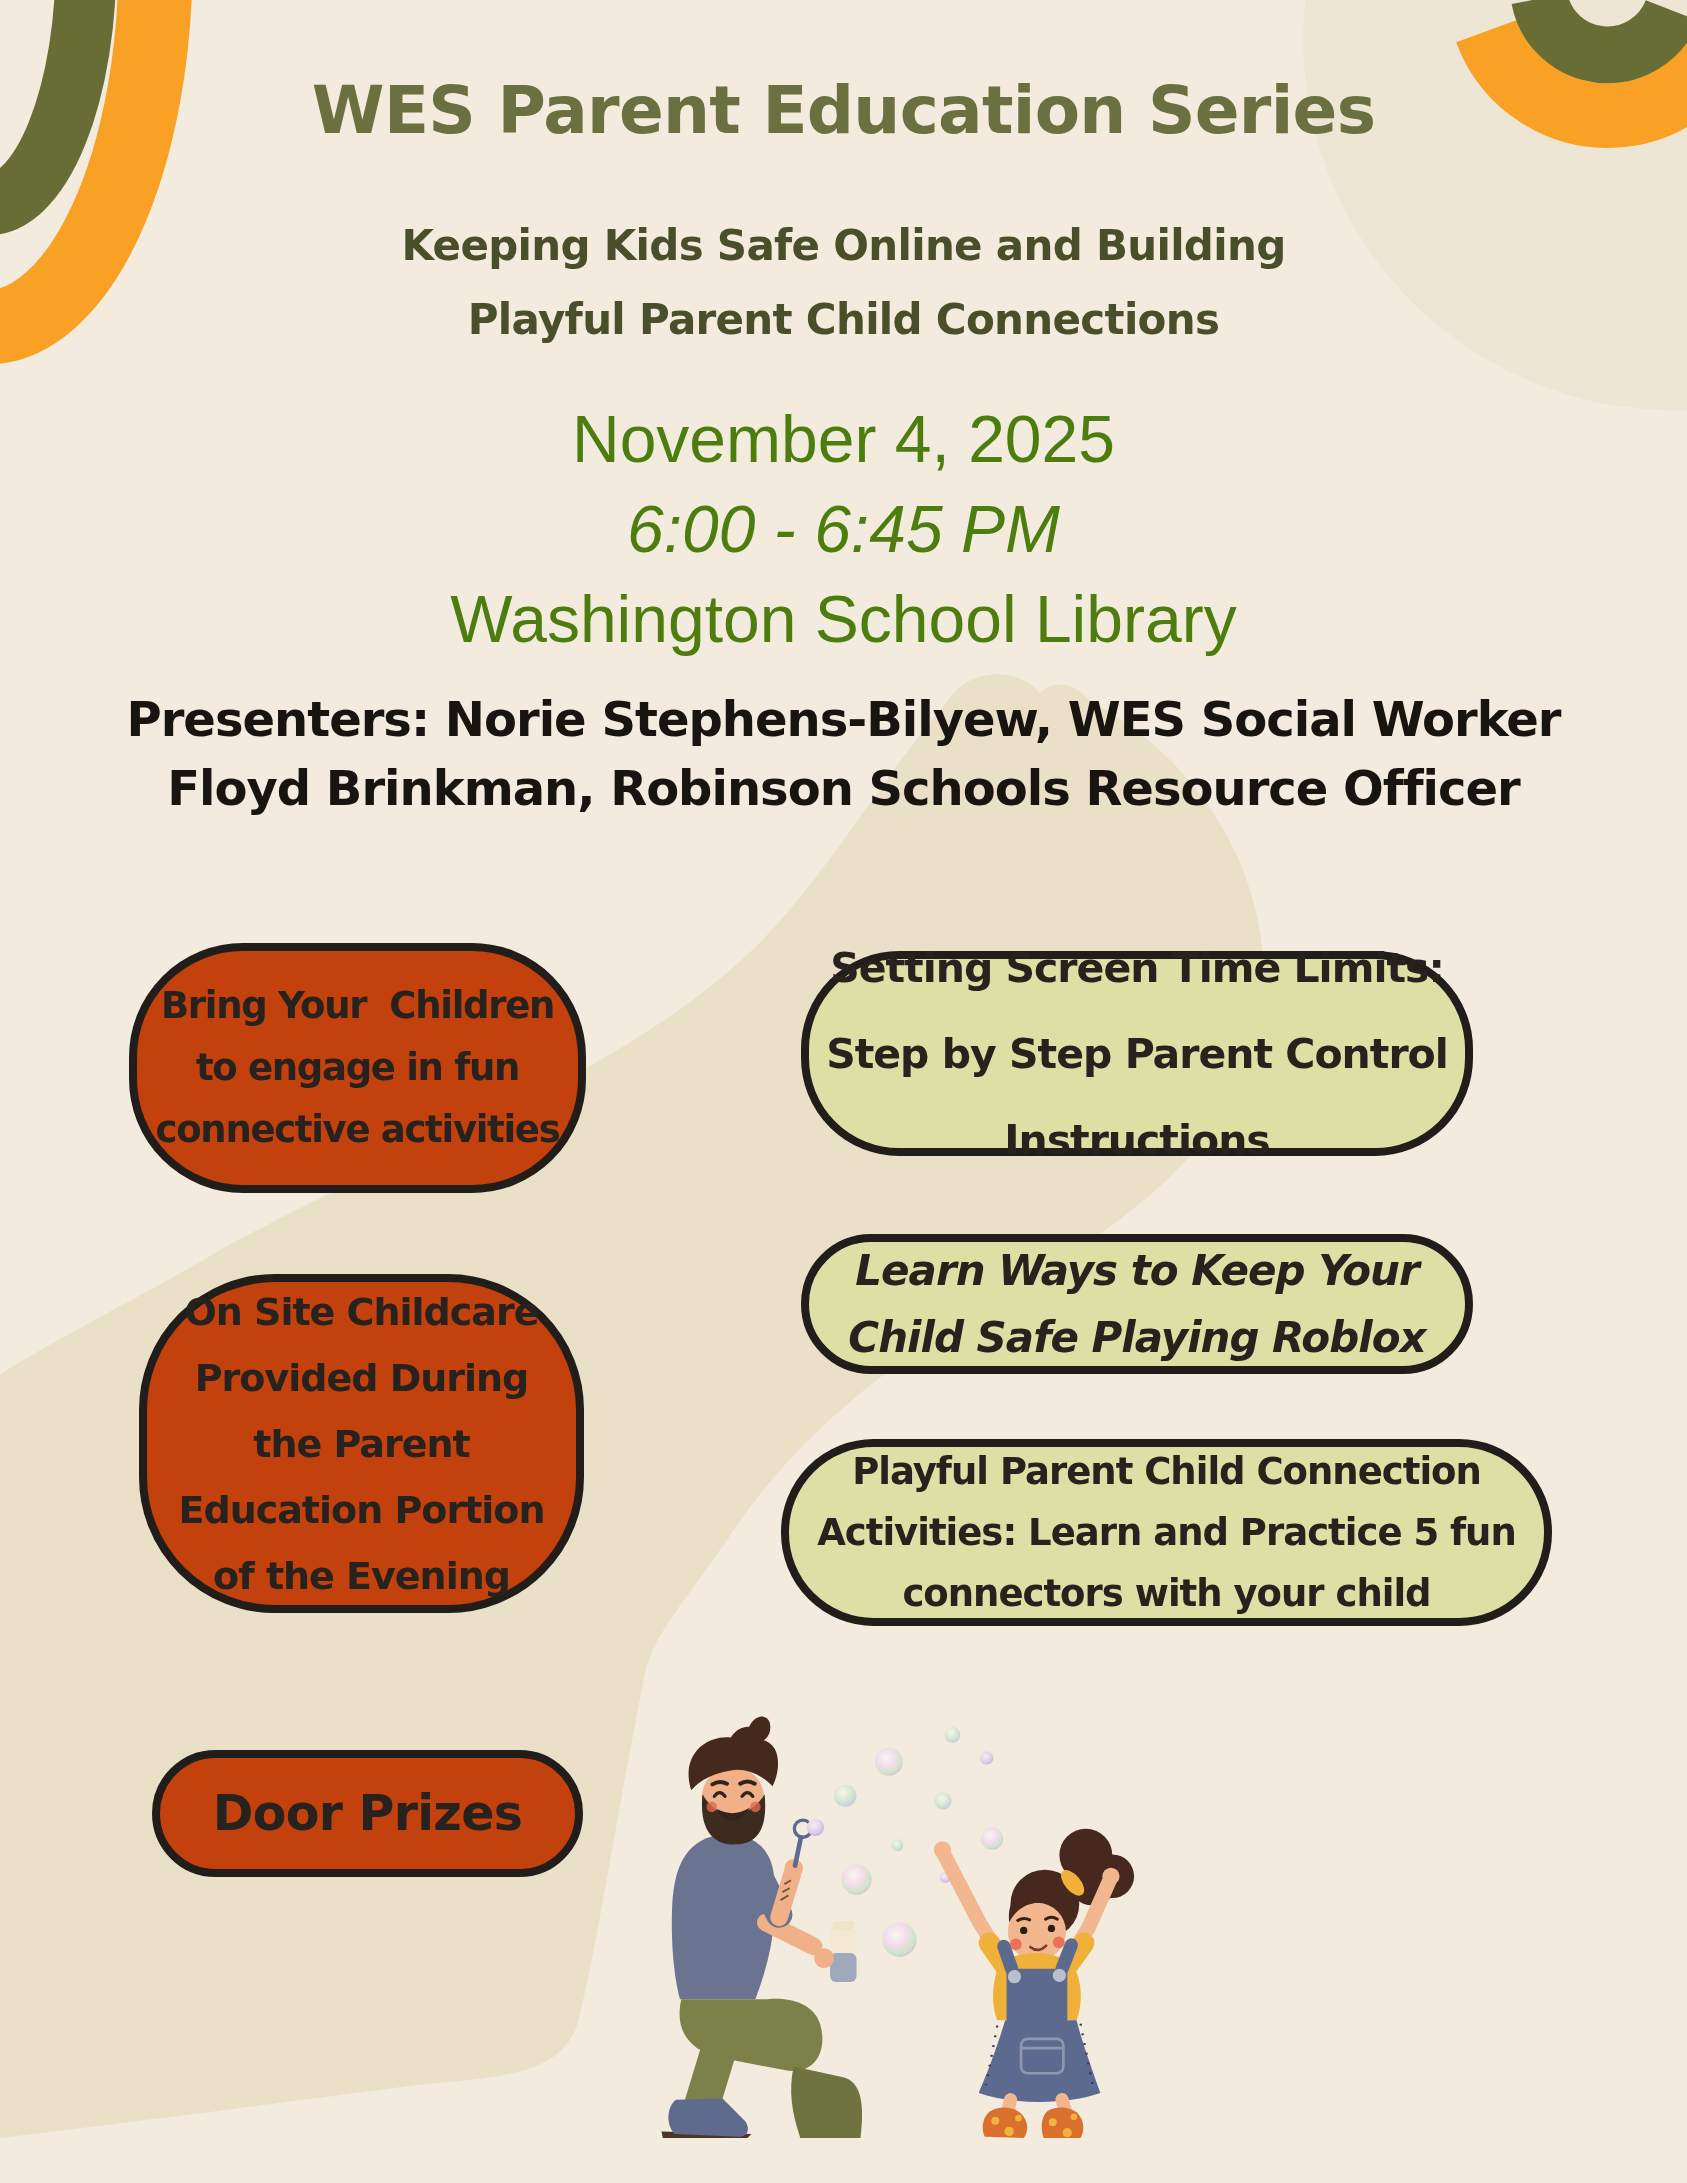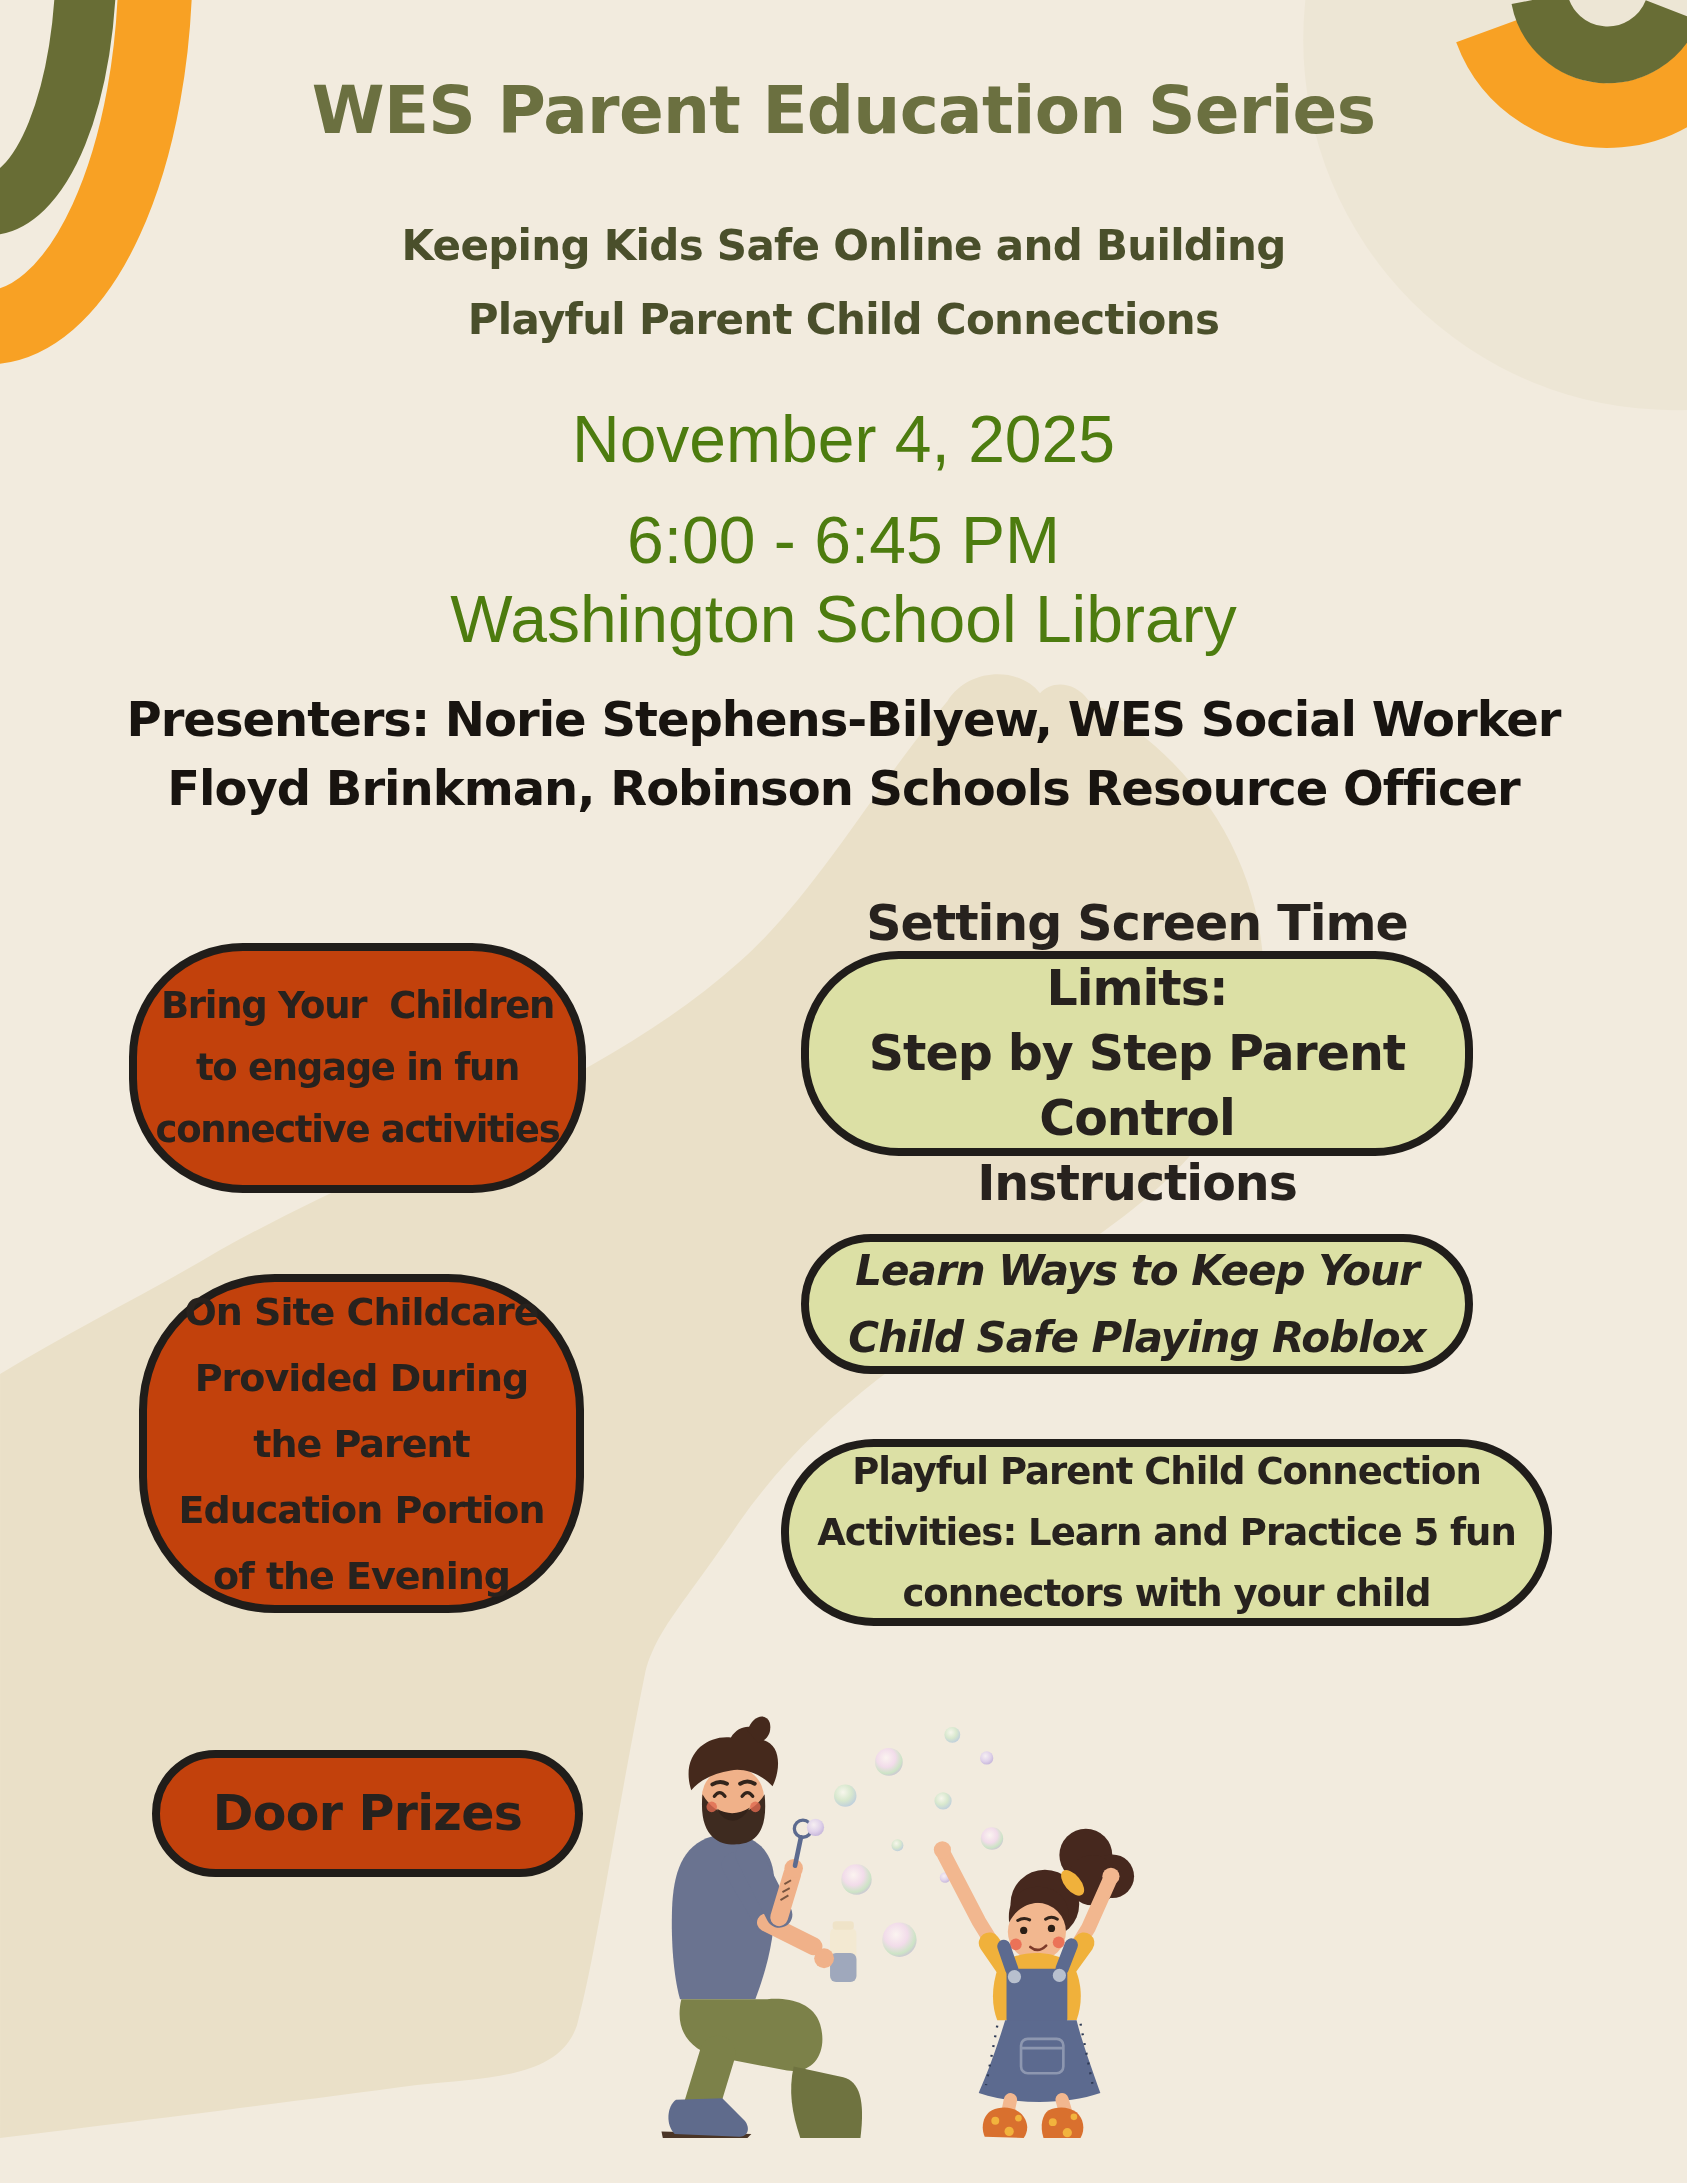--- a/index.html
+++ b/index.html
@@ -23,21 +23,21 @@
   .event-title{
     top:209px;
     font-size:42px;font-weight:bold;letter-spacing:-0.7px;
     color:#4A4F2B;line-height:74px;
   }
   .meta{
     font-family:"Liberation Sans","DejaVu Sans",sans-serif;
     font-weight:400;color:#4d7c0f;font-size:66px;line-height:69px;
   }
   .meta.date{top:405px;}
-  .meta.time{top:506px;}
+  .meta.time{top:495px;font-style:italic;}
   .meta.loc{top:585px;}
   .presenters{
     top:685px;
     font-size:48px;font-weight:bold;letter-spacing:-1px;
     color:#181410;line-height:69px;
   }
 
   
   .bubble{
     position:absolute;
@@ -46,21 +46,21 @@
     text-align:center;white-space:pre-wrap;
     font-weight:bold;color:#27221E;
     box-sizing:border-box;
   }
   .bubble.orange{background:#c2410c;}
   .bubble.green{background:#DCE0A5;}
 
   .ob1{left:129px;top:943px;width:457px;height:250px;border-radius:114px;font-size:37px;line-height:62px;letter-spacing:-1.3px;}
   .ob2{left:139px;top:1274px;width:445px;height:339px;border-radius:136px;font-size:38px;line-height:66px;letter-spacing:-1px;}
   .door{left:152px;top:1750px;width:431px;height:127px;border-radius:64px;font-size:49px;letter-spacing:-0.7px;}
-  .gb1{left:801px;top:951px;width:672px;height:205px;border-radius:98px;font-size:49px;line-height:65px;letter-spacing:-1px;}
+  .gb1{left:801px;top:951px;width:672px;height:205px;border-radius:98px;font-size:41px;line-height:86px;letter-spacing:-1px;}
   .gb2{left:801px;top:1234px;width:672px;height:140px;border-radius:70px;font-size:42px;line-height:67px;letter-spacing:-1px;font-style:italic;}
   .gb3{left:781px;top:1439px;width:771px;height:187px;border-radius:93px;font-size:37px;line-height:61px;letter-spacing:-1px;}
 
   .illu{position:absolute;left:582px;top:1637px;width:582px;height:501px;}
 </style>
 </head>
 <body>
 
 <div class="poster">
 

